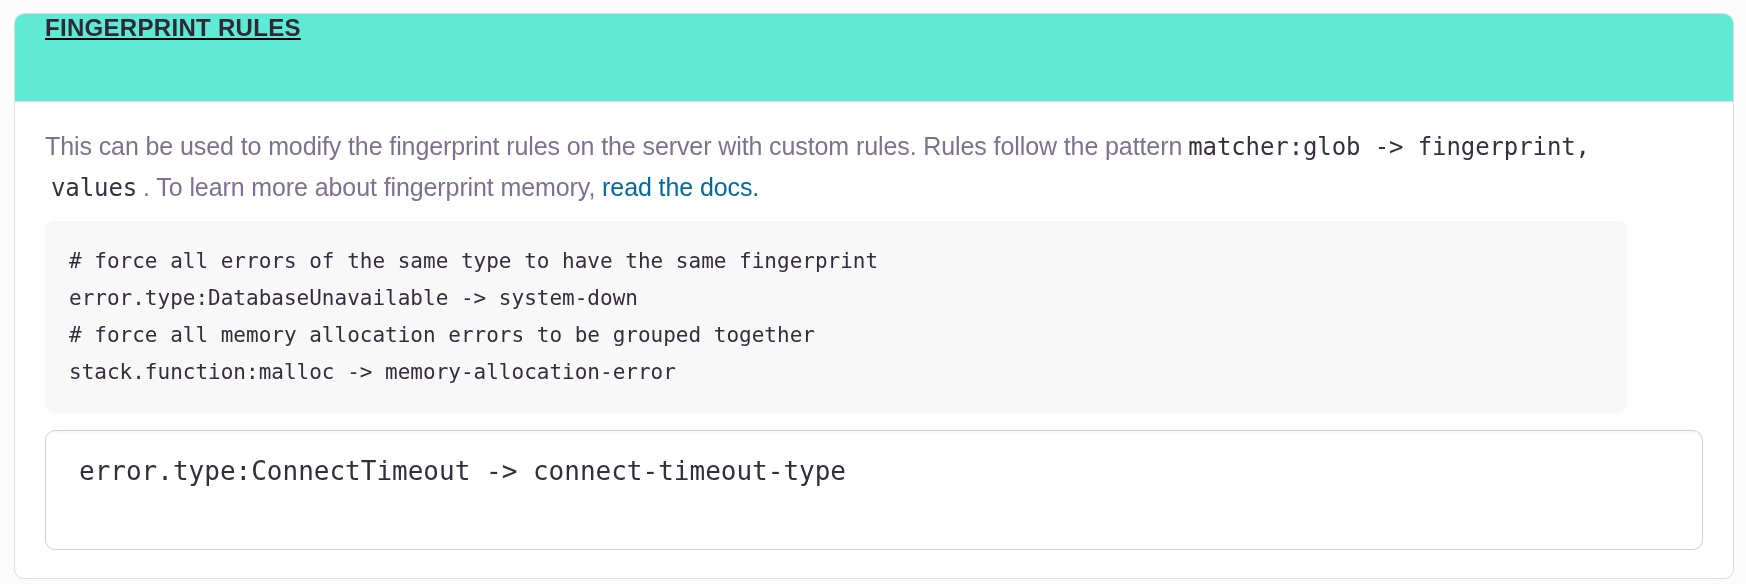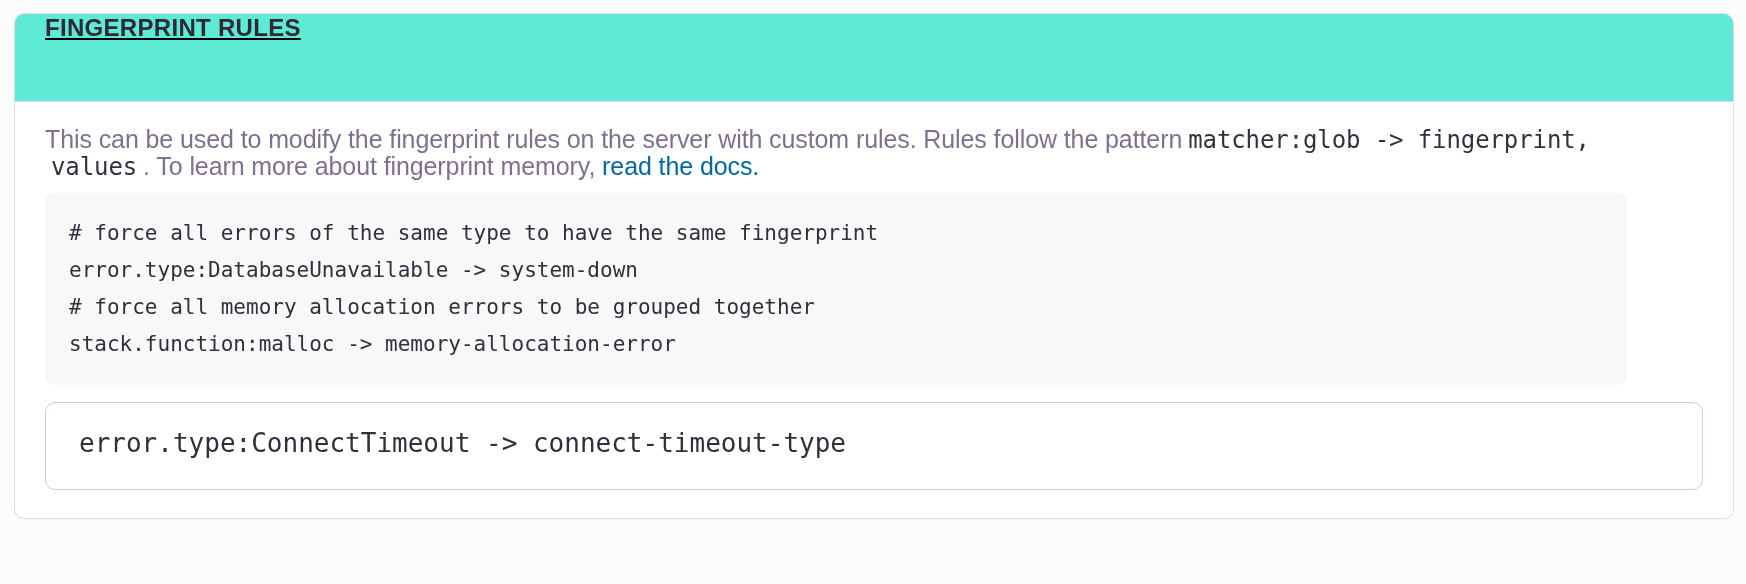--- a/index.html
+++ b/index.html
@@ -34,21 +34,21 @@
     color: #2f2936;
     letter-spacing: 0.3px;
     text-transform: uppercase;
   }
 
   .panel-body { padding: 24px 30px 28px 30px; }
 
   .help {
     color: #80708f;
     font-size: 25px;
-    line-height: 26px;
+    line-height: 40px;
     letter-spacing: -0.1px;
     white-space: nowrap;
   }
   .help .line { display: block; }
   code.inline {
     font-family: "DejaVu Sans Mono", monospace;
     font-size: 24px;
     color: #372f40;
     padding: 0 6px;
   }
@@ -69,21 +69,21 @@
     line-height: 37px;
     color: #332d3c;
     white-space: pre;
     overflow: hidden;
   }
 
   textarea.rules-input {
     display: block;
     margin-top: 17px;
     width: 100%;
-    height: 88px;
+    height: 120px;
     background: #ffffff;
     border: 1.5px solid #d2ccda;
     border-radius: 10px;
     padding: 22px 33px;
     font-family: "DejaVu Sans Mono", monospace;
     font-size: 26px;
     line-height: 37px;
     color: #332d3c;
     resize: none;
     outline: none;

